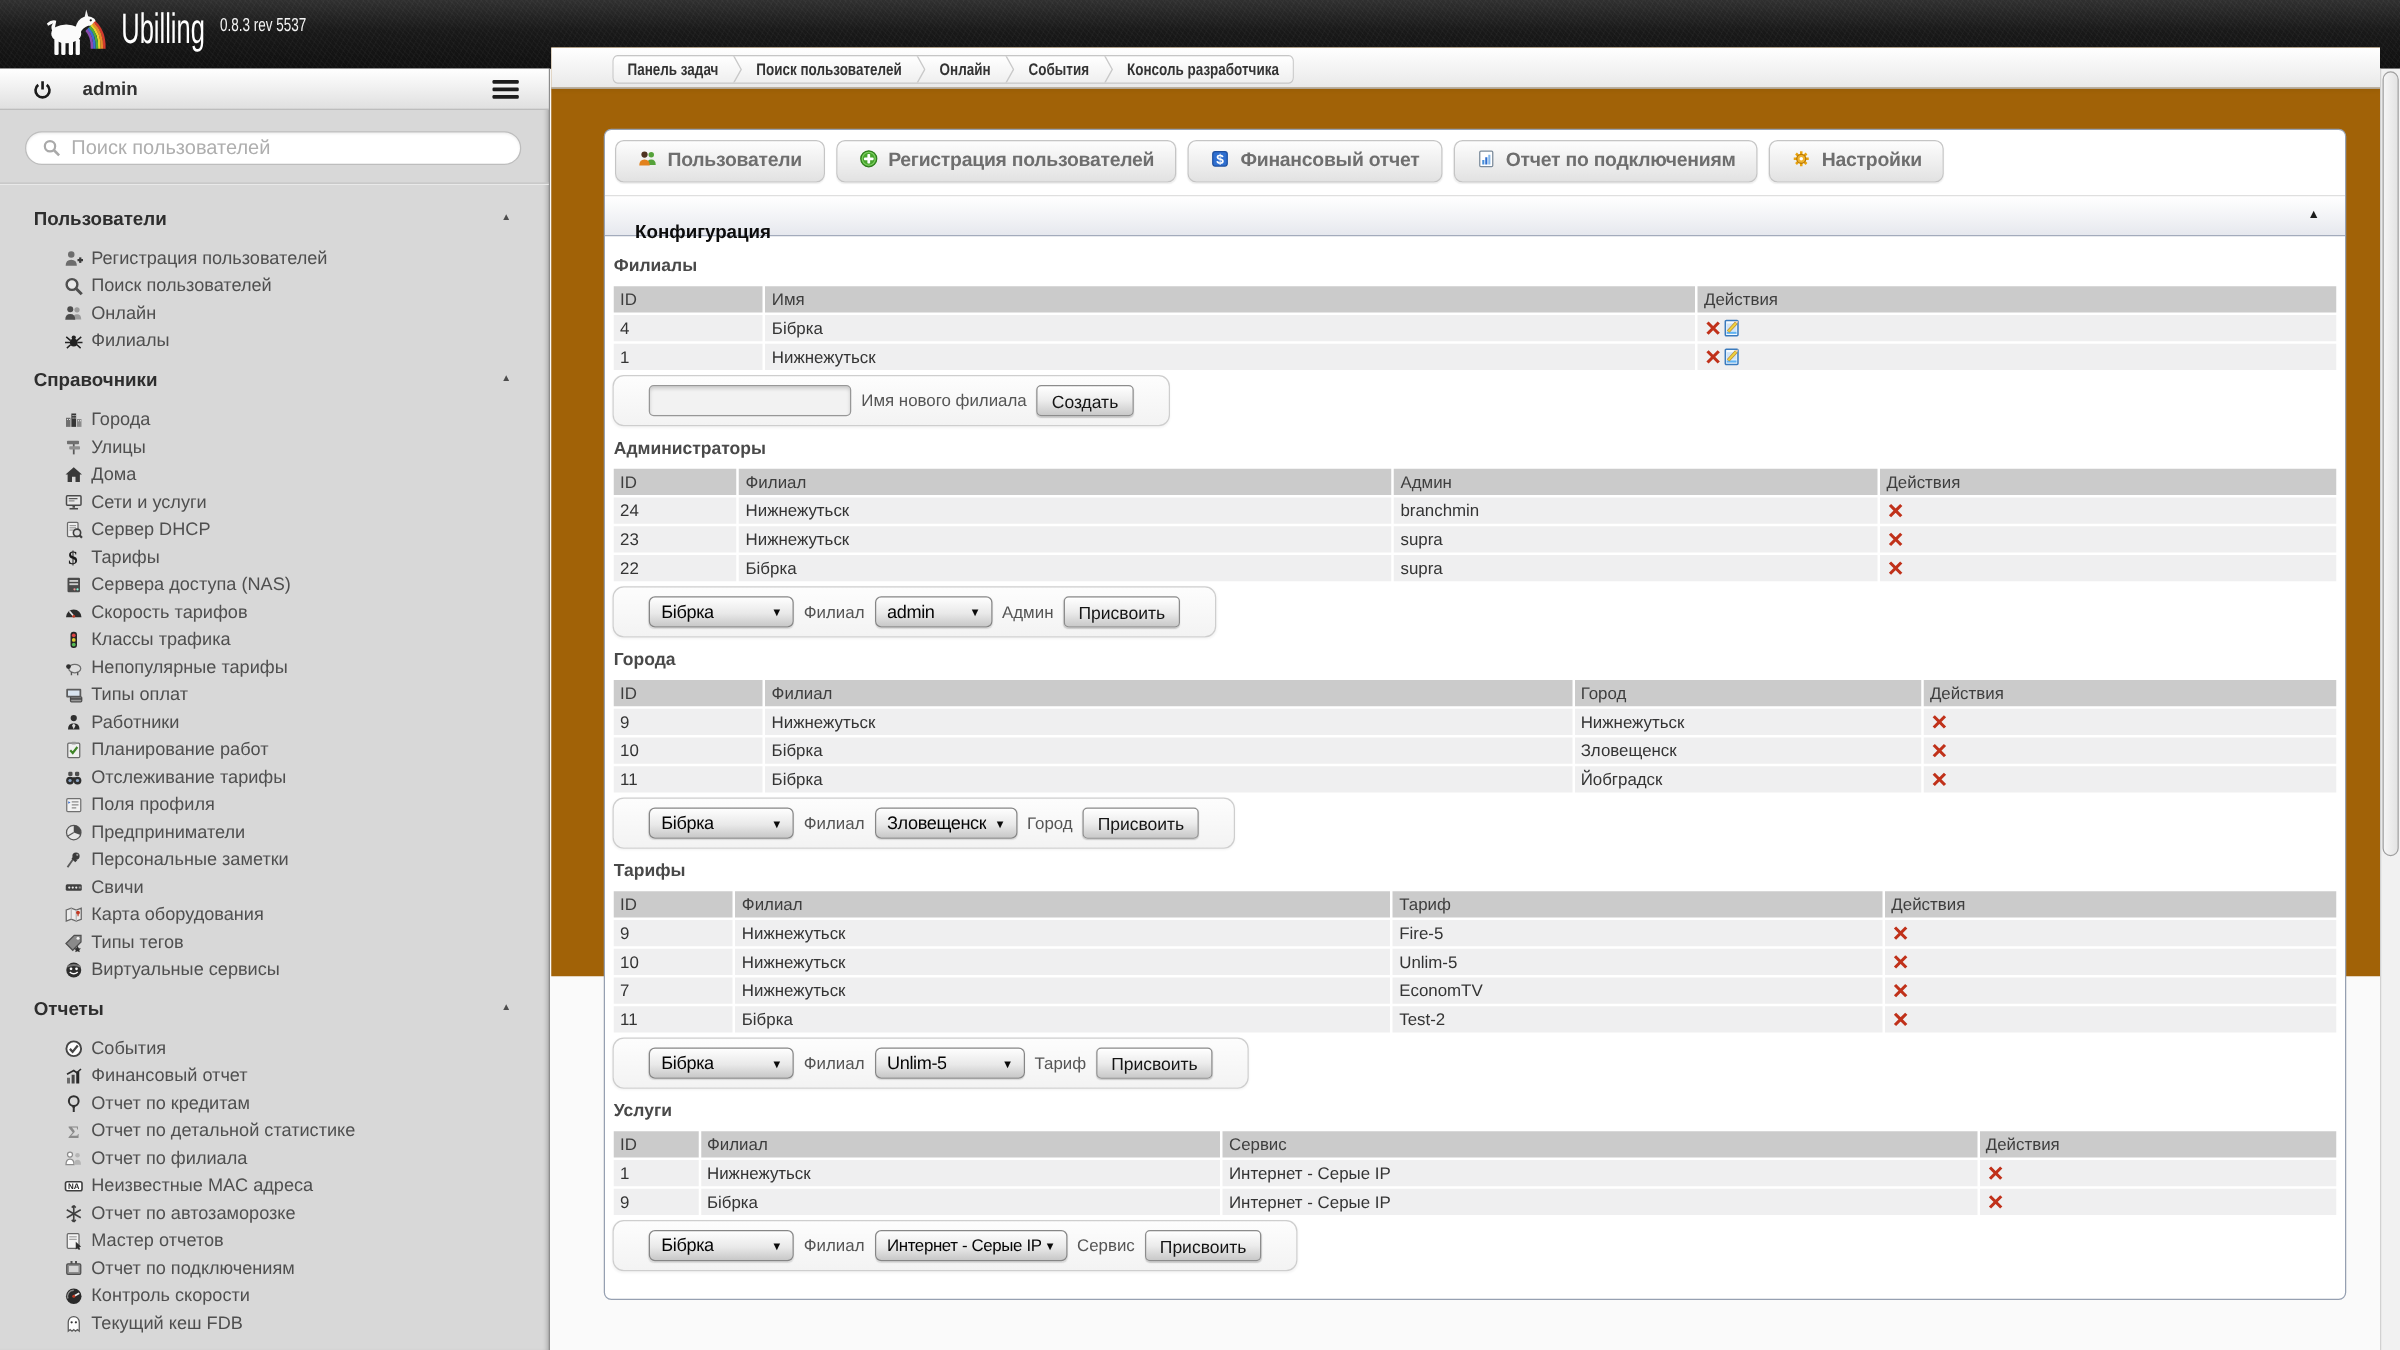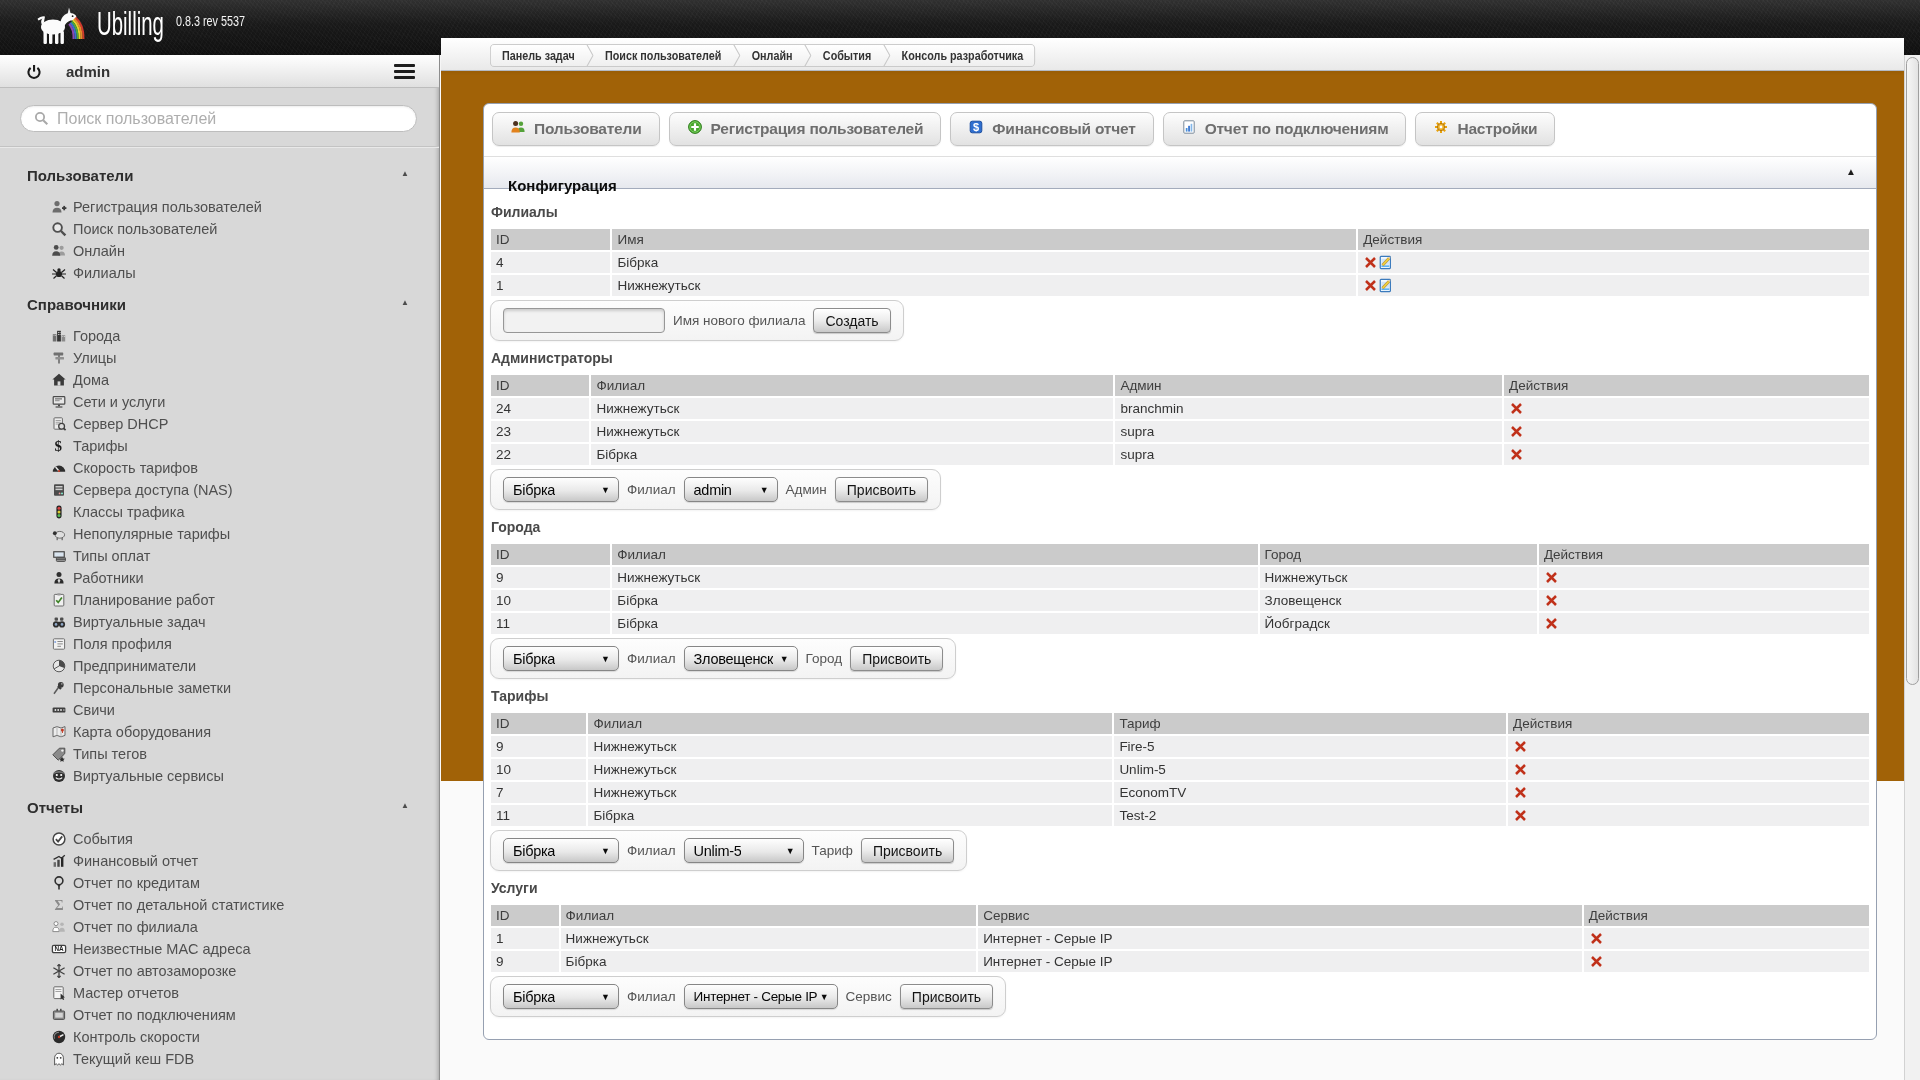--- a/index.html
+++ b/index.html
@@ -71,21 +71,21 @@
 
   #panelbody { padding:0 5px; }
   .sec-title { margin:10px 0 7px 2px; line-height:15px; font-size:14px; font-weight:bold; color:#494949; }
   .sec-title.first { margin-top:16px; }
   table.grid { width:100%; border-collapse:separate; border-spacing:2px; table-layout:fixed; }
   table.grid th { background:#cbcbcb; color:#3e3e3e; font-weight:normal; font-size:13.5px; text-align:left;
     height:21px; padding:0 5px; overflow:hidden; }
   table.grid td { background:#efeff0; color:#343434; font-size:13.5px; height:21px; padding:0 5px; overflow:hidden; white-space:nowrap; }
   td.actions svg { width:15px; height:15px; vertical-align:middle; cursor:pointer; }
 
-  .glamour { display:inline-flex; align-items:center; margin:2px 0 0 1px; padding:7px 12px;
+  .glamour { display:inline-flex; align-items:center; margin:2px 0 0 1px; padding:7px 28px;
     background:linear-gradient(180deg,#fdfdfd,#f3f3f3); border:1px solid #cecece; border-radius:9px;
     box-shadow:0 1px 2px rgba(0,0,0,0.05); }
   .glamour .flabel { font-size:13.5px; color:#555; margin:0 8px; white-space:nowrap; }
   .txtinput { width:162px; height:25px; border:1px solid #979797; border-radius:4px; background:#f2f2f2;
     box-shadow:inset 0 2px 3px rgba(0,0,0,0.16); outline:none; padding:0 6px; font-size:14px; color:#222;
     font-family:"Liberation Sans",sans-serif; }
   .pushbtn { height:25px; padding:0 11px; border:1px solid #8c8c8c; border-radius:4px;
     background:linear-gradient(180deg,#ffffff 0%,#ececec 50%,#c9c9c9 100%);
     font-size:14px; color:#141414; cursor:pointer; box-shadow:0 1px 1px rgba(0,0,0,0.18), inset 0 1px 0 #fff;
     font-family:"Liberation Sans",sans-serif; white-space:nowrap; }
@@ -233,34 +233,34 @@
               <line x1="12.7" y1="12.3" x2="14.6" y2="14.2" stroke="#3f3f3f" stroke-width="1.7"></line>
             </svg>
           </span><span>Сервер DHCP</span></div>
         <div class="menu-item"><span class="mi">
             <svg viewBox="0 0 16 16">
               <text x="3.6" y="13.2" font-family="Liberation Serif,serif" font-size="15" font-weight="bold" fill="#1a1a1a">$</text>
             </svg>
           </span><span>Тарифы</span></div>
         <div class="menu-item"><span class="mi">
             <svg viewBox="0 0 16 16">
-              <path d="M1.8 11.8 A6.2 6.2 0 0 1 14.2 11.8 Z" fill="#2d2d2d"></path>
-              <line x1="8" y1="11" x2="4.6" y2="7" stroke="#e8e8e8" stroke-width="1.4"></line>
-              <circle cx="8" cy="11" r="1.1" fill="#c23a24"></circle>
-            </svg>
-          </span><span>Скорость тарифов</span></div>
-        <div class="menu-item"><span class="mi">
-            <svg viewBox="0 0 16 16">
               <rect x="3" y="2.2" width="10" height="11.6" rx="1" fill="#4c4c4c"></rect>
               <rect x="4.5" y="4" width="7" height="1.5" fill="#cfcfcf"></rect>
               <rect x="4.5" y="6.6" width="7" height="1.5" fill="#cfcfcf"></rect>
               <circle cx="11" cy="11.4" r="0.9" fill="#8fd"></circle>
               <circle cx="8.6" cy="11.4" r="0.9" fill="#e99"></circle>
             </svg>
           </span><span>Сервера доступа (NAS)</span></div>
+        <div class="menu-item"><span class="mi">
+            <svg viewBox="0 0 16 16">
+              <path d="M1.8 11.8 A6.2 6.2 0 0 1 14.2 11.8 Z" fill="#2d2d2d"></path>
+              <line x1="8" y1="11" x2="4.6" y2="7" stroke="#e8e8e8" stroke-width="1.4"></line>
+              <circle cx="8" cy="11" r="1.1" fill="#c23a24"></circle>
+            </svg>
+          </span><span>Скорость тарифов</span></div>
         <div class="menu-item"><span class="mi">
             <svg viewBox="0 0 16 16">
               <rect x="5.4" y="1.4" width="5.2" height="13" rx="2.4" fill="#262626"></rect>
               <circle cx="8" cy="4.2" r="1.5" fill="#d44"></circle>
               <circle cx="8" cy="7.9" r="1.5" fill="#dc3"></circle>
               <circle cx="8" cy="11.6" r="1.5" fill="#5b5"></circle>
             </svg>
           </span><span>Классы трафика</span></div>
         <div class="menu-item"><span class="mi">
             <svg viewBox="0 0 16 16">
@@ -295,21 +295,21 @@
         <div class="menu-item"><span class="mi">
             <svg viewBox="0 0 16 16">
               <rect x="3.6" y="3.4" width="3.4" height="3.4" rx="1" fill="#4d4d4d"></rect>
               <rect x="9" y="3.4" width="3.4" height="3.4" rx="1" fill="#4d4d4d"></rect>
               <circle cx="5" cy="10.4" r="3.1" fill="#2e2e2e"></circle>
               <circle cx="11" cy="10.4" r="3.1" fill="#2e2e2e"></circle>
               <rect x="6.8" y="7.8" width="2.4" height="2.6" fill="#2e2e2e"></rect>
               <circle cx="5" cy="10.4" r="1.3" fill="#8fa8c8"></circle>
               <circle cx="11" cy="10.4" r="1.3" fill="#8fa8c8"></circle>
             </svg>
-          </span><span>Виртуальные задач</span></div>
+          </span><span>Отслеживание тарифы</span></div>
         <div class="menu-item"><span class="mi">
             <svg viewBox="0 0 16 16">
               <rect x="2.4" y="2.8" width="11.2" height="10.4" rx="0.9" fill="#f2f2f2" stroke="#707070"></rect>
               <rect x="6.4" y="5" width="5.4" height="1" fill="#8a8a8a"></rect>
               <rect x="6.4" y="7.4" width="5.4" height="1" fill="#8a8a8a"></rect>
               <rect x="6.4" y="9.8" width="3.6" height="1" fill="#8a8a8a"></rect>
               <path d="M3.6 5 L5.4 6 L3.6 7 Z" fill="#3a6fd0"></path>
             </svg>
           </span><span>Поля профиля</span></div>
         <div class="menu-item"><span class="mi">

